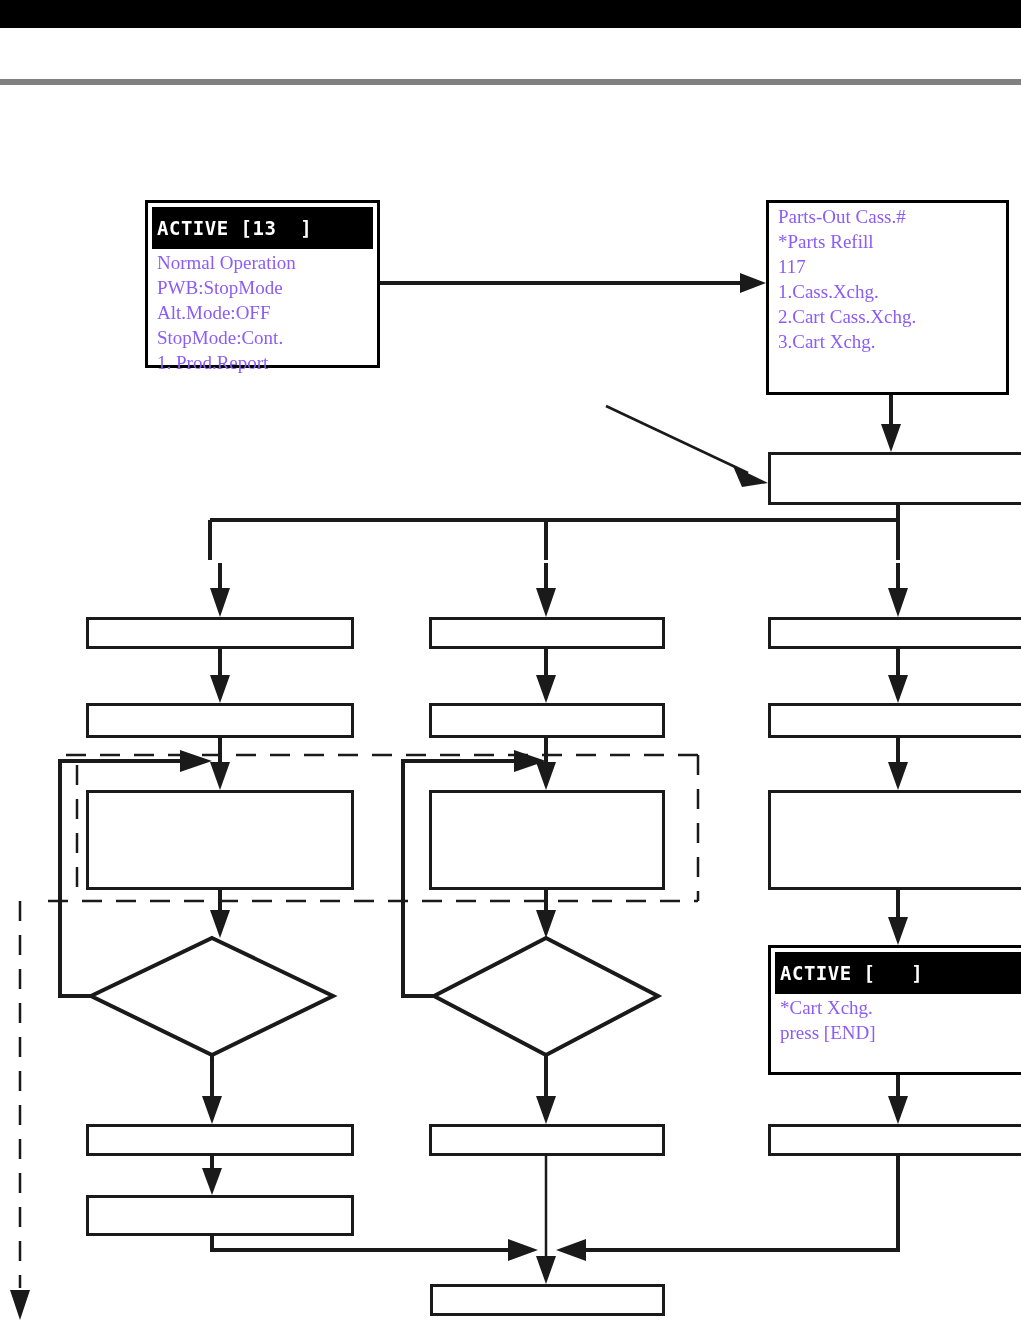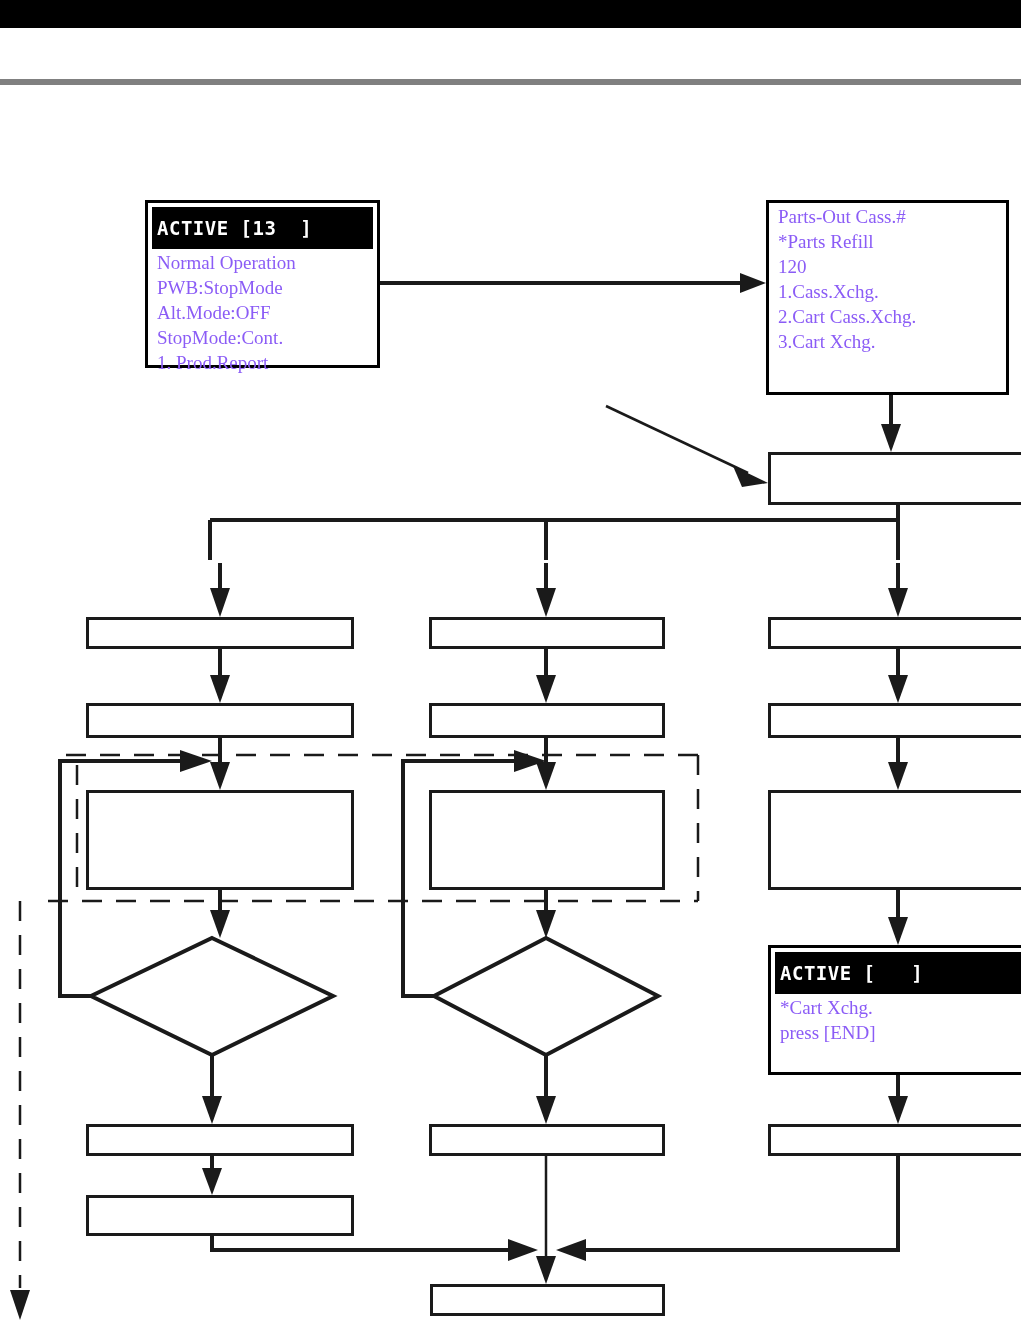--- a/index.html
+++ b/index.html
@@ -123,21 +123,21 @@
       <div class="lcd-line">Alt.Mode:OFF</div>
       <div class="lcd-line">StopMode:Cont.</div>
       <div class="lcd-line">1. Prod.Report</div>
     </div>
   </div>
 
   <div class="lcd" style="left:766px; top:200px; width:243px; height:195px;">
     <div class="lcd-lines">
       <div class="lcd-line">Parts-Out Cass.#</div>
       <div class="lcd-line">*Parts Refill</div>
-      <div class="lcd-line">120</div>
+      <div class="lcd-line">117</div>
       <div class="lcd-line">1.Cass.Xchg.</div>
       <div class="lcd-line">2.Cart Cass.Xchg.</div>
       <div class="lcd-line">3.Cart Xchg.</div>
     </div>
   </div>
 
   <div class="lcd" style="left:768px; top:945px; width:280px; height:130px;">
     <div class="lcd-title">ACTIVE [   ]</div>
     <div class="lcd-lines">
       <div class="lcd-line">*Cart Xchg.</div>

